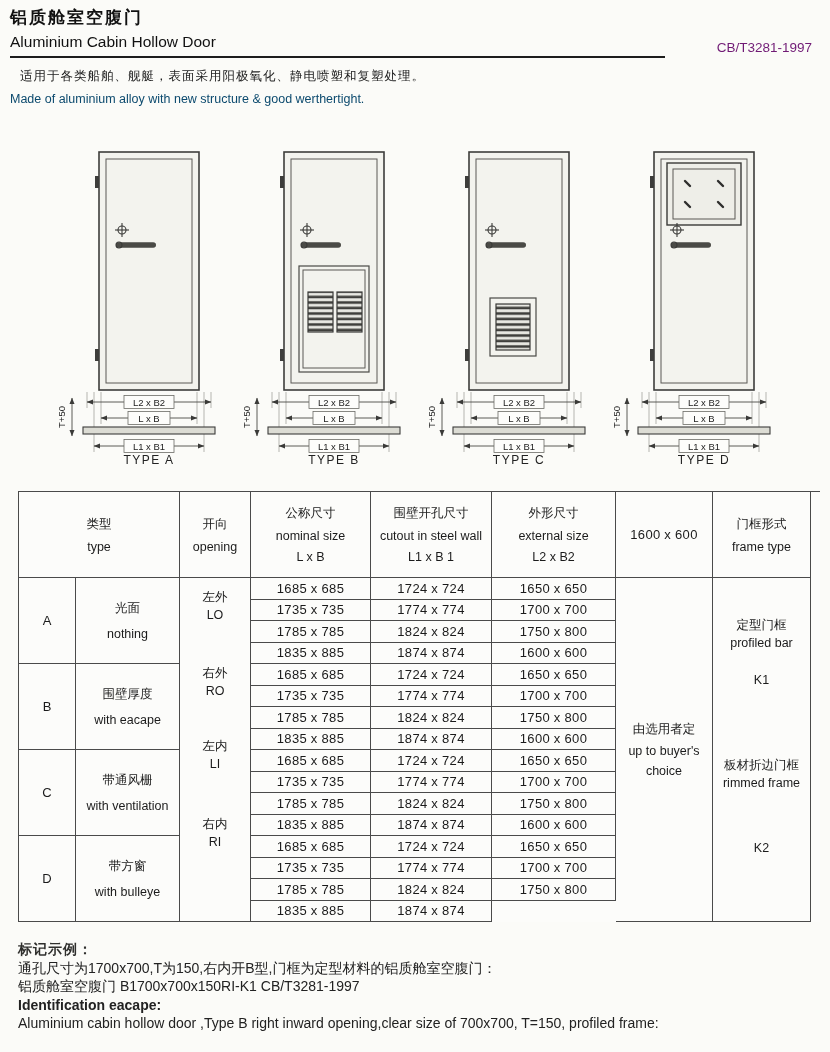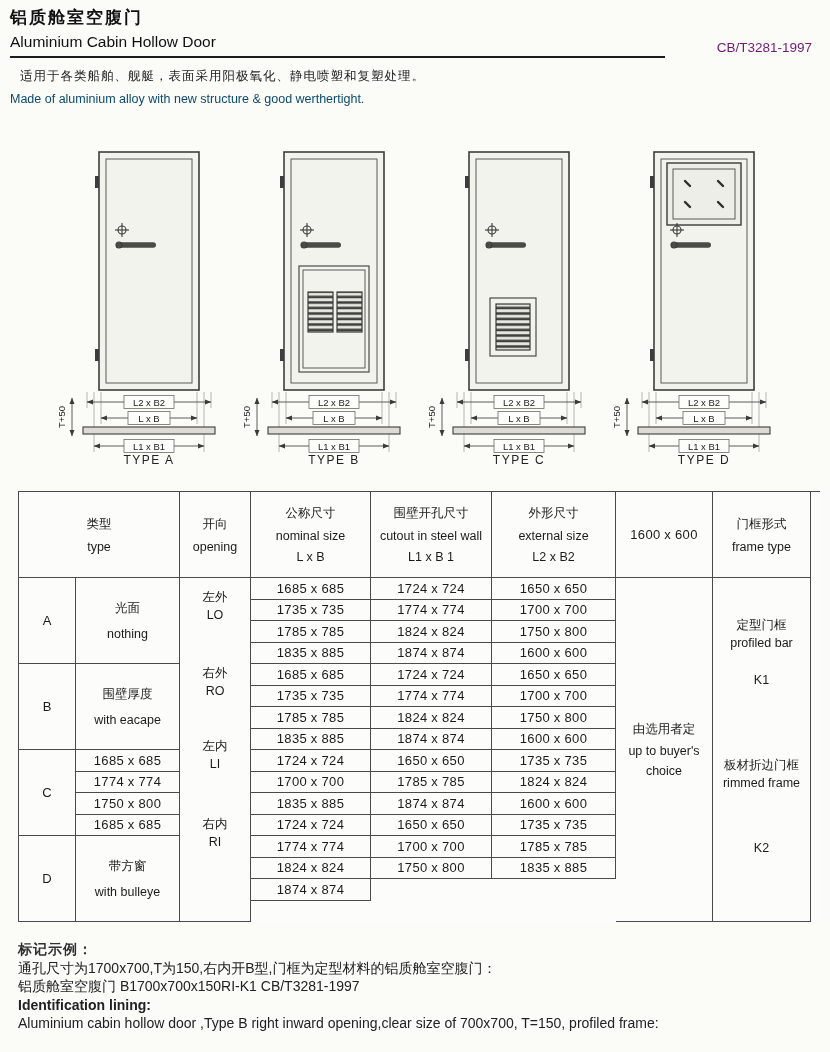--- a/index.html
+++ b/index.html
@@ -303,20 +303,24 @@
     <div class="tdesc" style="grid-column:2;grid-row:2/6">
       <div>光面</div>
       <div>nothing</div>
     </div>
     <div class="letter" style="grid-column:1;grid-row:6/10">B</div>
     <div class="tdesc" style="grid-column:2;grid-row:6/10">
       <div>围壁厚度</div>
       <div>with eacape</div>
     </div>
     <div class="letter" style="grid-column:1;grid-row:10/14">C</div>
+    <div class="tdesc" style="grid-column:2;grid-row:10/14">
+      <div>带通风栅</div>
+      <div>with ventilation</div>
+    </div>
     <div class="letter" style="grid-column:1;grid-row:14/18">D</div>
     <div class="tdesc" style="grid-column:2;grid-row:14/18">
       <div>带方窗</div>
       <div>with bulleye</div>
     </div>
 
     <div class="relcell" style="grid-column:3;grid-row:2/18">
       <div class="opt" style="top:3%">
         <div>左外</div>
         <div>LO</div>
@@ -402,17 +406,17 @@
     <div class="dcell">1750 x 800</div>
     <div class="dcell">1835 x 885</div>
     <div class="dcell">1874 x 874</div>
 
   </section>
 
   <footer class="ftr">
     <p class="f-head">标记示例：</p>
     <p>通孔尺寸为1700x700,T为150,右内开B型,门框为定型材料的铝质舱室空腹门：</p>
     <p>铝质舱室空腹门 B1700x700x150RI-K1 CB/T3281-1997</p>
-    <p class="f-head-en">Identification lining:</p>
+    <p class="f-head-en">Identification eacape:</p>
     <p>Aluminium cabin hollow door ,Type B right inward opening,clear size of 700x700, T=150, profiled frame:</p>
   </footer>
 
 </div>
 
 </body></html>

